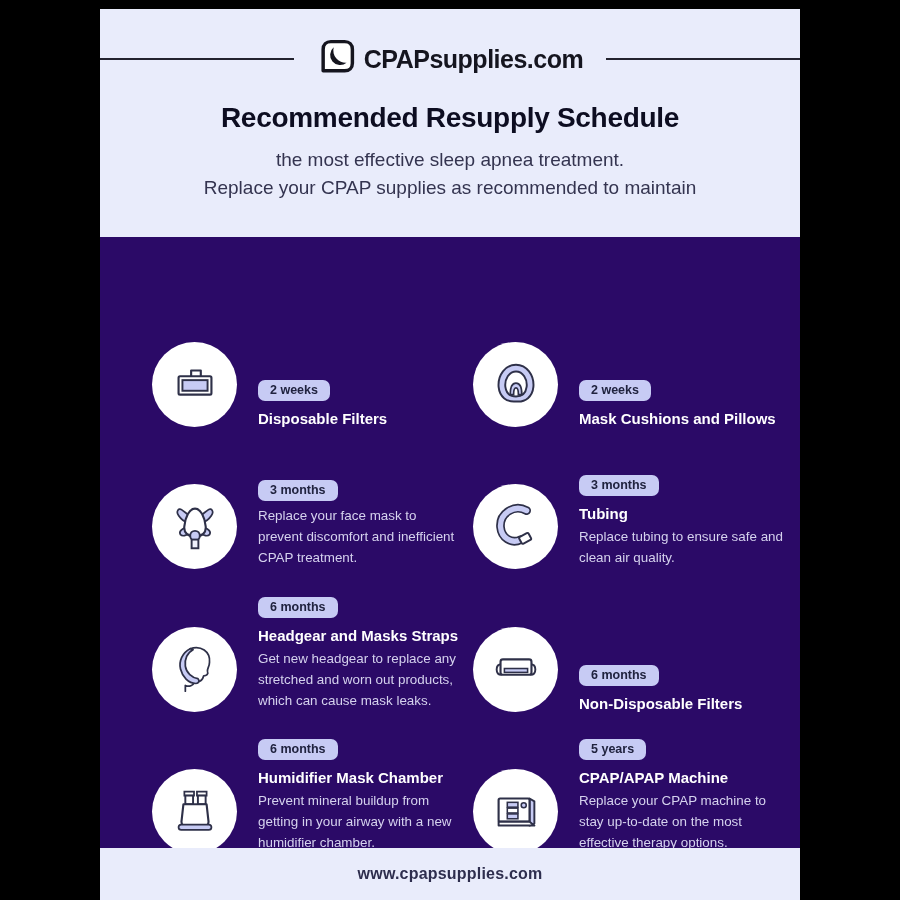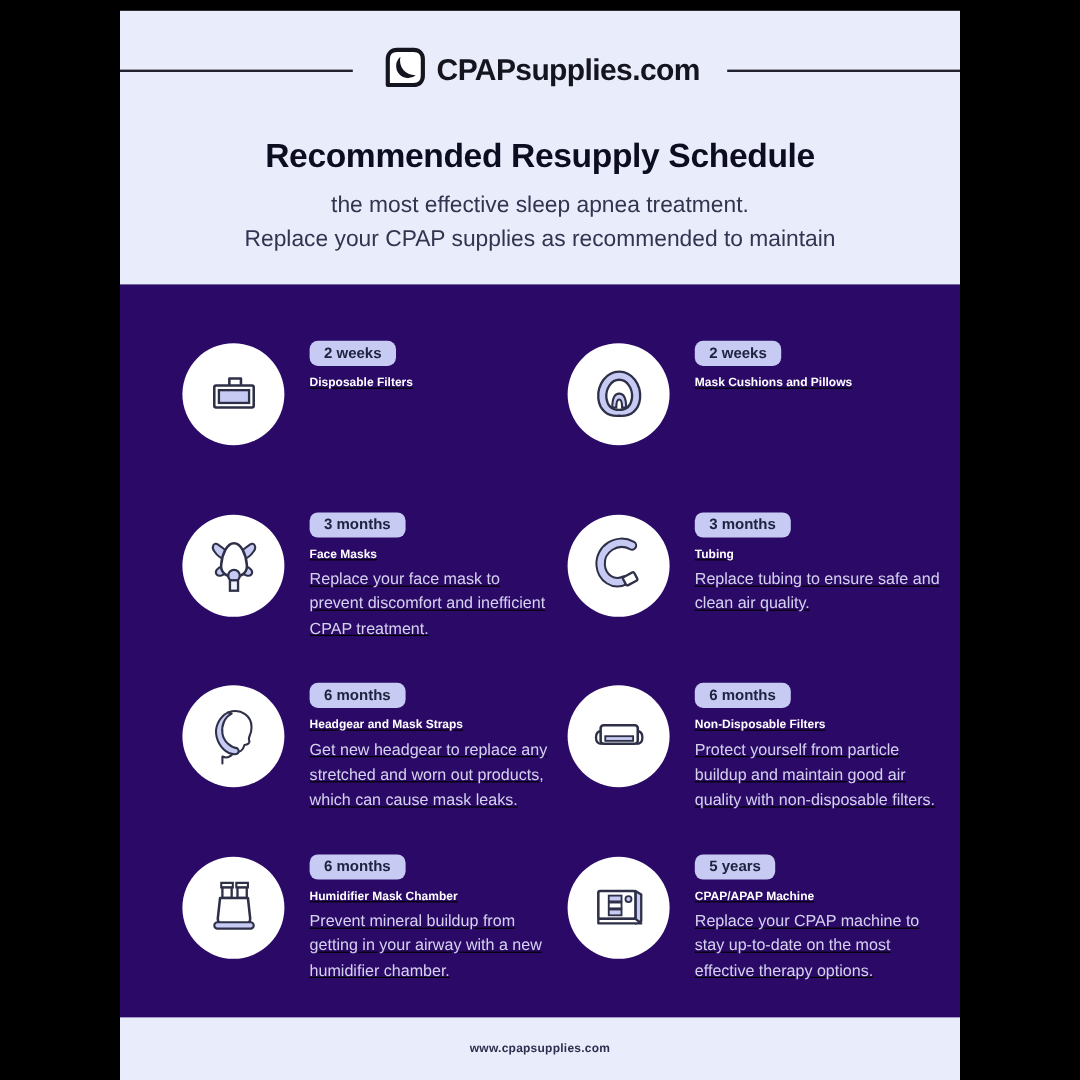--- a/index.html
+++ b/index.html
@@ -6,37 +6,37 @@
   html,body { width:900px; height:900px; background:#000; font-family:"Liberation Sans", sans-serif; overflow:hidden; }
 
   .page { position:absolute; left:100px; top:0; width:700px; height:900px; background:#E9ECFB; }
   .top-strip { height:9px; background:#000; }
 
   .logo-row { display:flex; align-items:center; margin-top:27px; height:46px; }
   .rule { flex:1; height:2px; background:#23232f; }
   .brand { display:flex; align-items:center; gap:7px; margin:0 23px; }
   .brand-text { font-size:25px; font-weight:800; color:#15151f; letter-spacing:-0.5px; }
 
-  .page-title { margin-top:32px; text-align:center; font-size:28px; font-weight:800; color:#0D0D21; letter-spacing:-0.3px; }
+  .page-title { margin-top:20px; text-align:center; font-size:28px; font-weight:800; color:#0D0D21; letter-spacing:-0.3px; }
   .page-subtitle { margin-top:12px; text-align:center; font-size:19px; color:#343450; line-height:1.45; }
   .page-subtitle span { display:block; }
 
   .panel { position:absolute; top:237px; left:0; width:700px; height:611px; background:#2B0A67; overflow:hidden; }
   .grid { display:grid; grid-template-columns:321px 321px; grid-auto-rows:142.5px; padding:47px 0 0 52px; }
 
-  .item { display:flex; align-items:flex-start;text-decoration:underline; }
+  .item { display:flex; align-items:flex-end; }
   .icon-circle { width:85px; height:85px; flex:0 0 85px; border-radius:50%; background:#fff; display:flex; align-items:center; justify-content:center; margin-top:2px; }
   .icon-circle svg { display:block; }
   .item-text { margin-left:21px; width:206px; }
   .badge { display:inline-block; background:#C7CBF4; color:#20233F; font-size:12.5px; font-weight:700; padding:3px 12px 4px; border-radius:7px; }
-  .item-title { color:#ffffff; font-weight:700; font-size:10px; margin-top:9px; }
+  .item-title { color:#ffffff; font-weight:700; font-size:15px; margin-top:9px; }
   .item-desc { color:#D5D2EE; font-size:13.4px; line-height:1.56; margin-top:5px; }
 
   .footer { position:absolute; top:848px; left:0; width:700px; height:52px; display:flex; align-items:center; justify-content:center; background:#E9ECFB; }
-  .footer-text { font-size:10px; font-weight:700; color:#2E2E4E; letter-spacing:0.2px; }
+  .footer-text { font-size:16px; font-weight:700; color:#2E2E4E; letter-spacing:0.2px; }
 </style>
 </head>
 <body>
 
 <div class="page">
   <div class="top-strip"></div>
 
   <div class="logo-row">
     <div class="rule"></div>
     <div class="brand">
@@ -98,21 +98,20 @@
                 <path d="M20 31 C16 32 13 35 15 38 C17 40 21 39 24 36 Z" fill="#C7CBF4" stroke="#2E3048" stroke-width="1.8"></path>
                 <path d="M40 31 C44 32 47 35 45 38 C43 40 39 39 36 36 Z" fill="#C7CBF4" stroke="#2E3048" stroke-width="1.8"></path>
                 <path d="M30 11 C24 11 20 20 19 29 C18 36 23 40 30 40 C37 40 42 36 41 29 C40 20 36 11 30 11 Z" fill="#ffffff" stroke="#2E3048" stroke-width="2.2"></path>
                 <circle cx="30" cy="39" r="5" fill="#C7CBF4" stroke="#2E3048" stroke-width="2"></circle>
                 <rect x="26.5" y="43" width="7" height="9" fill="#EEF0FB" stroke="#2E3048" stroke-width="2"></rect>
               </svg>
             </span>
     </div>
     <div class="item-text">
       <span class="badge">3 months</span>
-      <div class="item-title">Face Masks</div>
       <div class="item-desc">Replace your face mask to prevent discomfort and inefficient CPAP treatment.</div>
     </div>
   </div>
         <div class="item">
     <div class="icon-circle">
       <span>
               <svg width="58" height="58" viewBox="0 0 60 60">
                 <path d="M41 13 C28 6 13 16 14 30 C15 41 25 48 35 43" fill="none" stroke="#2E3048" stroke-width="9" stroke-linecap="round"></path>
                 <path d="M41 13 C28 6 13 16 14 30 C15 41 25 48 35 43" fill="none" stroke="#C7CBF4" stroke-width="5.5" stroke-linecap="round"></path>
                 <rect x="34" y="38" width="11" height="8" rx="1.5" transform="rotate(-28 39 42)" fill="#ffffff" stroke="#2E3048" stroke-width="2"></rect>
@@ -129,39 +128,38 @@
     <div class="icon-circle">
       <span>
               <svg width="58" height="58" viewBox="0 0 60 60">
                 <path d="M25 9 C36 5 46 12 45 23 C45 28 42 30 43 33 C44 35 42 37 39 37 C38 41 35 44 30 43 C28 47 24 49 20 47 L20 53" fill="#ffffff" stroke="#2E3048" stroke-width="1.8" stroke-linejoin="round" stroke-linecap="round"></path>
                 <path d="M25 9 C17 13 13 22 15 30 C17 38 23 45 31 45 C34 45 35 42 33 40 C27 39 21 34 20 27 C19 20 22 13 28 10 Z" fill="#C7CBF4" stroke="#2E3048" stroke-width="1.8" stroke-linejoin="round"></path>
               </svg>
             </span>
     </div>
     <div class="item-text">
       <span class="badge">6 months</span>
-      <div class="item-title">Headgear and Mask Straps</div>
+      <div class="item-title">Headgear and Masks Straps</div>
       <div class="item-desc">Get new headgear to replace any stretched and worn out products, which can cause mask leaks.</div>
     </div>
   </div>
         <div class="item">
     <div class="icon-circle">
       <span>
               <svg width="58" height="58" viewBox="0 0 60 60">
                 <path d="M15 25 C11 25 10 28 10 30.5 C10 33 11 36 15 36" fill="none" stroke="#2E3048" stroke-width="2"></path>
                 <path d="M45 25 C49 25 50 28 50 30.5 C50 33 49 36 45 36" fill="none" stroke="#2E3048" stroke-width="2"></path>
                 <rect x="14" y="20" width="32" height="16" rx="2.5" fill="#ffffff" stroke="#2E3048" stroke-width="2.2"></rect>
                 <rect x="18" y="29.5" width="24" height="4" fill="#C7CBF4" stroke="#2E3048" stroke-width="1.6"></rect>
               </svg>
             </span>
     </div>
     <div class="item-text">
       <span class="badge">6 months</span>
       <div class="item-title">Non-Disposable Filters</div>
-      <div class="item-desc">Protect yourself from particle buildup and maintain good air quality with non-disposable filters.</div>
     </div>
   </div>
         <div class="item">
     <div class="icon-circle">
       <span>
               <svg width="58" height="58" viewBox="0 0 60 60">
                 <path d="M19 13 h10 v-4 h-10 z" fill="#ffffff" stroke="#2E3048" stroke-width="1.8"></path>
                 <path d="M32 13 h10 v-4 h-10 z" fill="#ffffff" stroke="#2E3048" stroke-width="1.8"></path>
                 <rect x="20" y="13" width="8" height="9" fill="#ffffff" stroke="#2E3048" stroke-width="2"></rect>
                 <rect x="33" y="13" width="8" height="9" fill="#ffffff" stroke="#2E3048" stroke-width="2"></rect>

